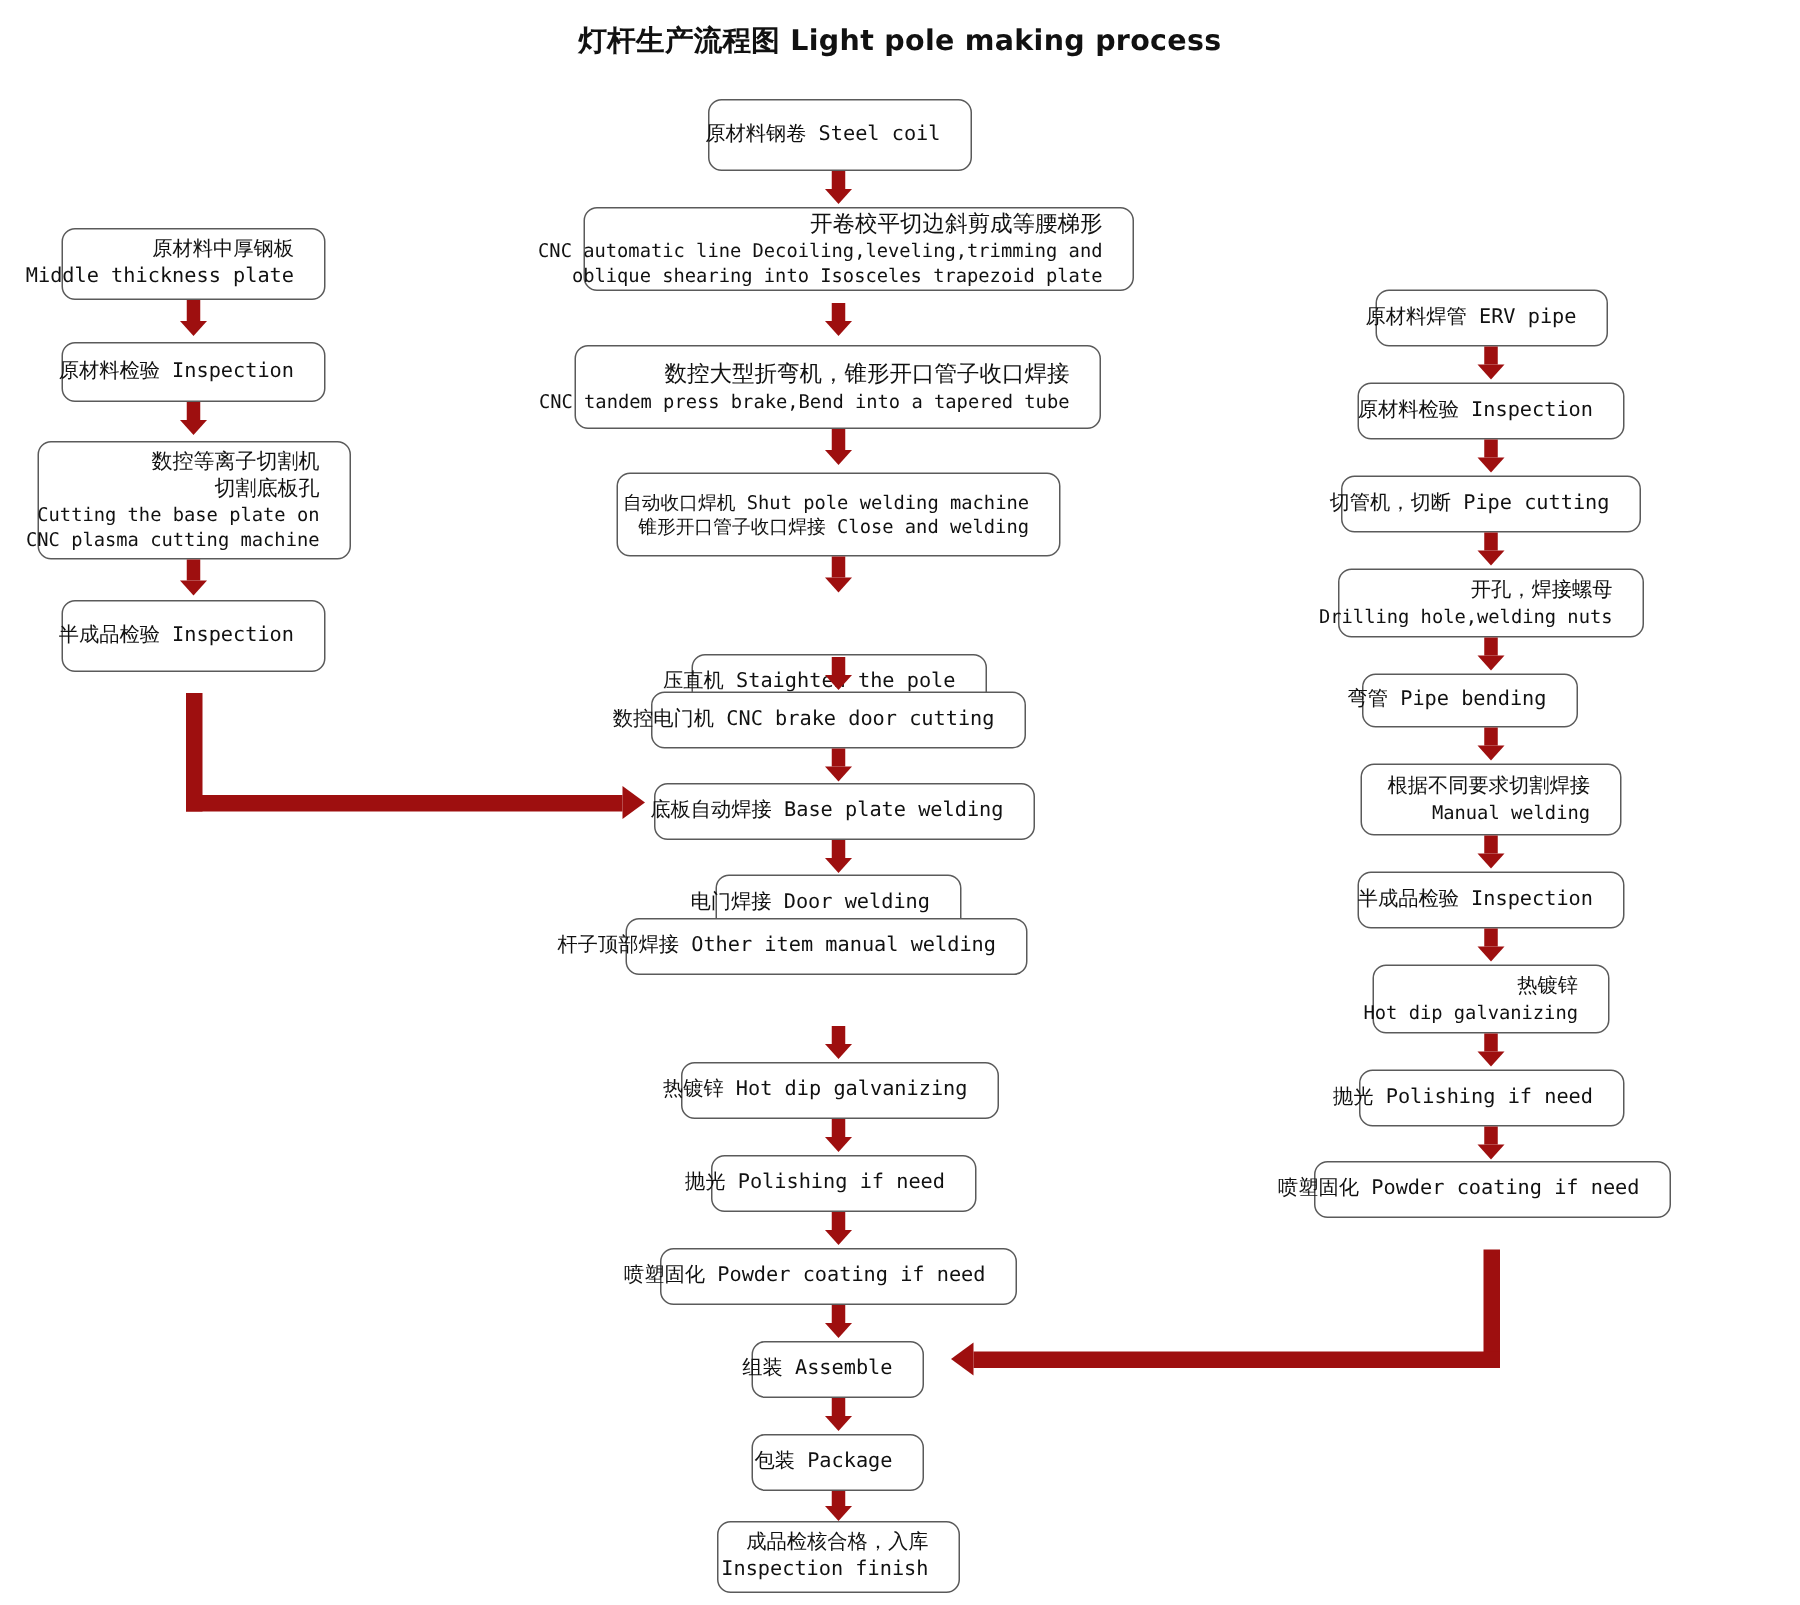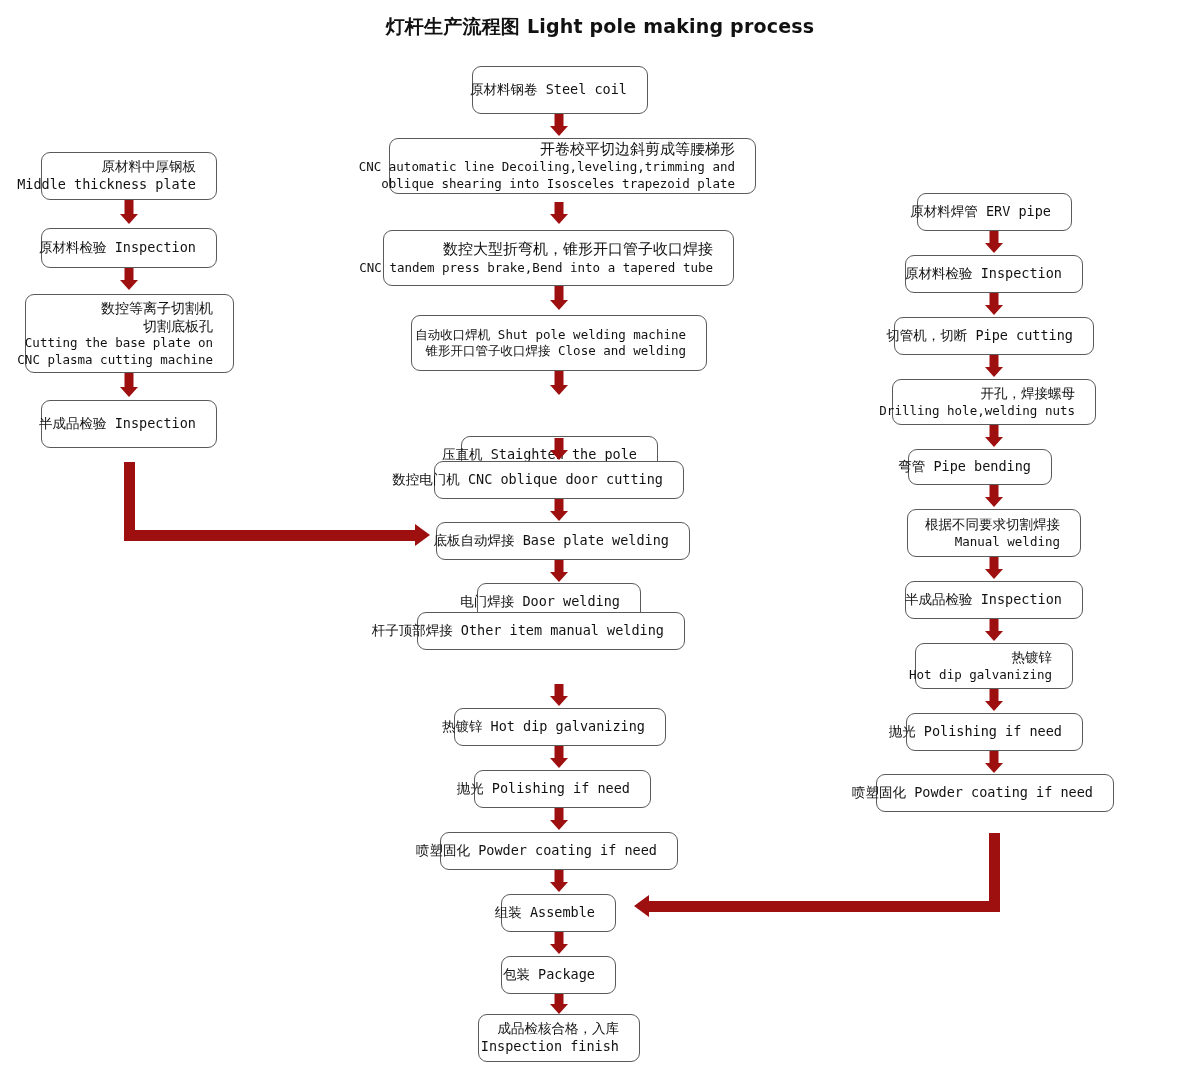--- a/index.html
+++ b/index.html
@@ -132,21 +132,21 @@
 
   <div class="node" style="left:461px;top:400px;width:197px;height:38px;margin-top:36px;">
     <span class="ln">压直机 Staighten the pole</span>
   </div>
   <div class="arrow-down" style="left:559px;top:438px;">
     <div class="stem" style="height:12px;"></div>
       <div class="head" style="top:12px;"></div>
   </div>
 
   <div class="node" style="left:434px;top:461px;width:250px;height:38px;">
-    <span class="ln">数控电门机 CNC oblique door cutting</span>
+    <span class="ln">数控电门机 CNC brake door cutting</span>
   </div>
   <div class="arrow-down" style="left:559px;top:499px;">
     <div class="stem" style="height:12px;"></div>
       <div class="head" style="top:12px;"></div>
   </div>
 
   <div class="node" style="left:436px;top:522px;width:254px;height:38px;">
     <span class="ln">底板自动焊接 Base plate welding</span>
   </div>
   <div class="arrow-down" style="left:559px;top:560px;">

